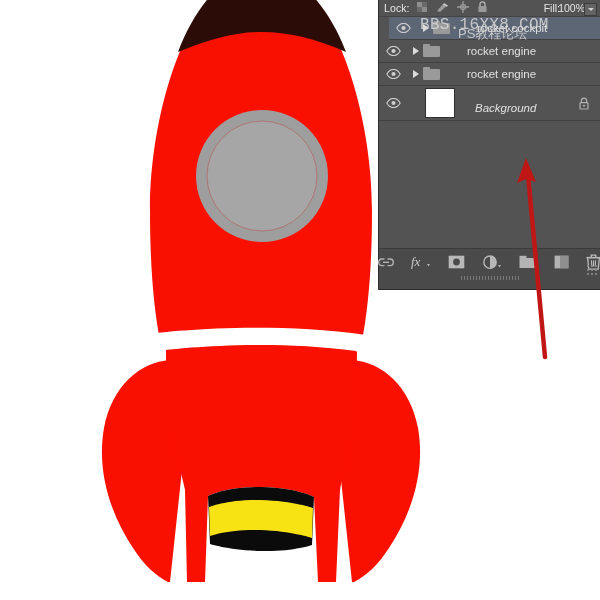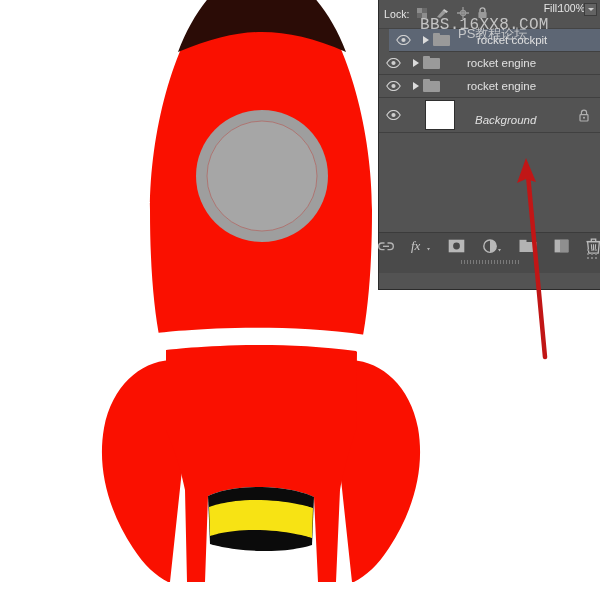--- a/index.html
+++ b/index.html
@@ -21,21 +21,21 @@
     left:378px;top:0;width:222px;height:290px;
     background:#535353;
     box-sizing:border-box;
     border-left:1px solid #2b2b2b;
     border-bottom:1px solid #2b2b2b;
     font-size:11px;
     color:#d6d6d6;
   }
   .lockbar{
     position:relative;
-    height:29px;
+    height:17px;
     background:#535353;
     border-bottom:1px solid #444;
     display:flex;align-items:center;
     padding-left:5px;
     box-sizing:border-box;
   }
   .lockbar .lock-label{font-size:10.5px;color:#e6e6e6;letter-spacing:.1px;}
   .lockbar .lock-icons{display:flex;align-items:center;gap:8px;margin-left:7px;}
   .lockbar .fill-label{position:absolute;right:40px;top:2px;font-size:10.5px;color:#e6e6e6;}
   .lockbar .fill-value{position:absolute;right:15px;top:2px;font-size:10.5px;color:#e6e6e6;}
@@ -73,21 +73,21 @@
   .folder-ico:after{
     content:"";position:absolute;left:0;top:0px;width:7px;height:3px;background:#9a9a9a;border-radius:1px 1px 0 0;
   }
   .bg-thumb{
     width:30px;height:30px;background:#ffffff;border:1px solid #2f2f2f;box-sizing:border-box;margin-left:2px;
   }
 
   .panel-empty{position:absolute;left:0;right:0;top:150px;bottom:40px;background:#535353;}
 
   .bottom-bar{
-    position:absolute;left:0;right:0;bottom:16px;height:40px;background:#4a4a4a;border-top:1px solid #3b3b3b;
+    position:absolute;left:0;right:0;bottom:0;height:40px;background:#4a4a4a;border-top:1px solid #3b3b3b;
   }
   .bottom-icons{
     position:absolute;left:0;right:0;top:3px;height:22px;
     display:flex;align-items:center;justify-content:center;gap:17px;
   }
   .grip{
     position:absolute;left:50%;transform:translateX(-50%);bottom:9px;
     width:58px;height:4px;
     background:repeating-linear-gradient(to right,#7a7a7a 0 1px,transparent 1px 3px);
   }

